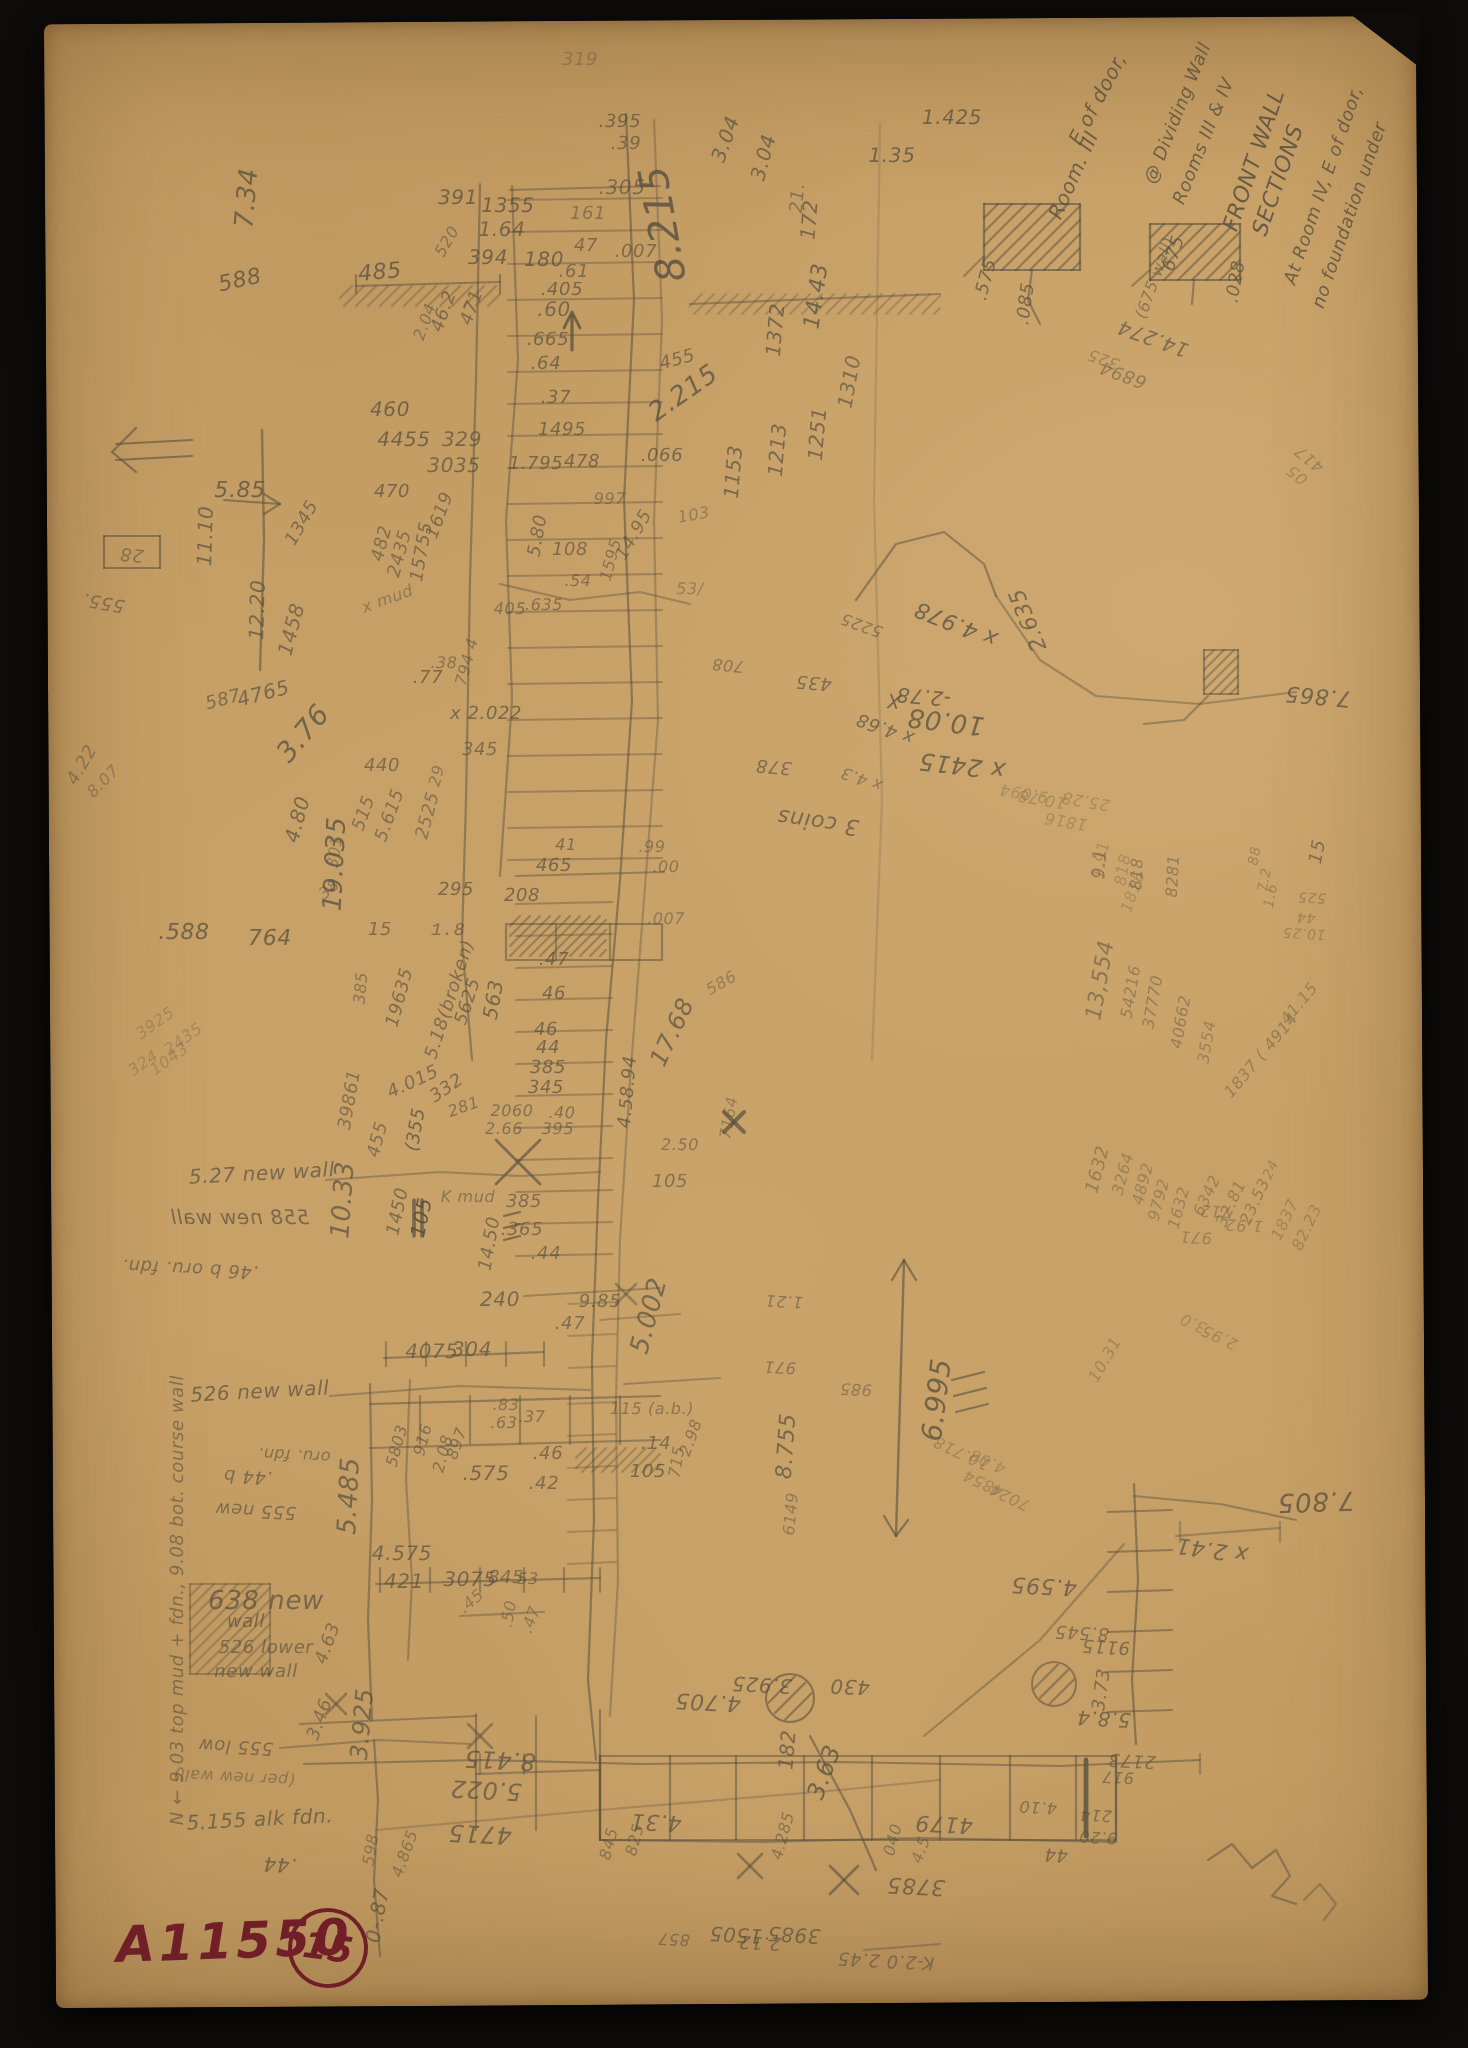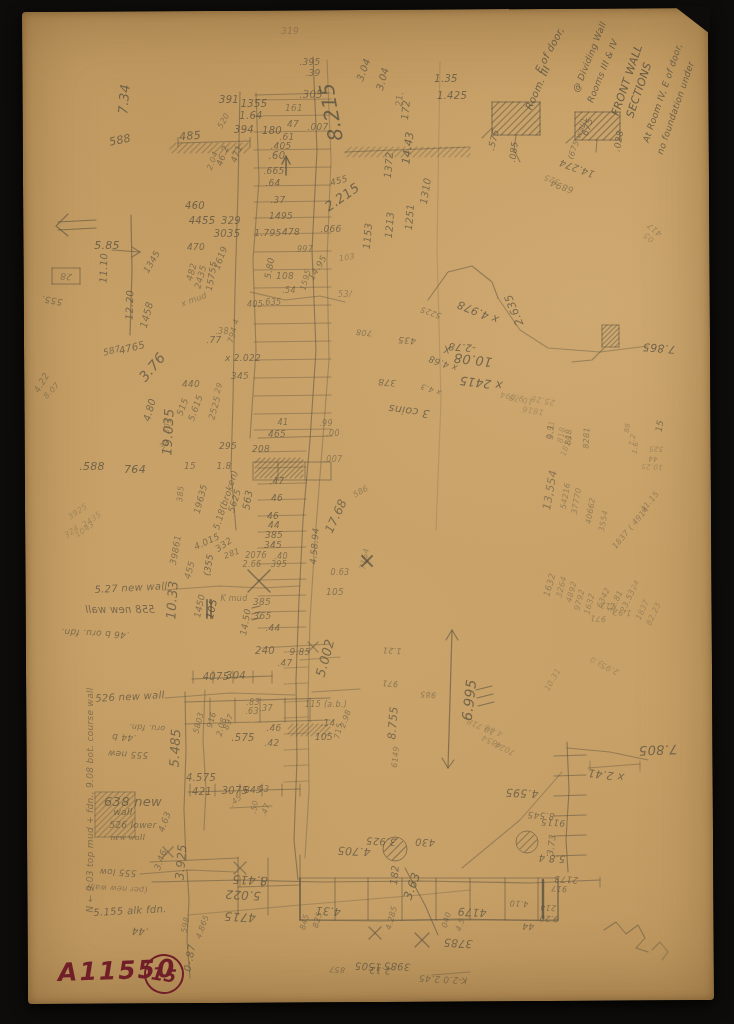--- a/index.html
+++ b/index.html
@@ -349,21 +349,21 @@
       <span class="note" style="left: 588px; top: 127px; font-size: 9px; opacity: 0.7; transform: translate(-50%, -50%) rotate(-72deg);">675</span>
       <span class="note" style="left: 578px; top: 139px; font-size: 8px; opacity: 0.55; transform: translate(-50%, -50%) rotate(-70deg);">(675 wall)</span>
       <span class="note" style="left: 619px; top: 141px; font-size: 9px; opacity: 0.7; transform: translate(-50%, -50%) rotate(-80deg);">.028</span>
       <span class="note" style="left: 577px; top: 168px; font-size: 10px; opacity: 0.65; transform: translate(-50%, -50%) rotate(200deg);">14.274</span>
       <span class="note" style="left: 562px; top: 186px; font-size: 9px; opacity: 0.5; transform: translate(-50%, -50%) rotate(200deg);">6894</span>
       <span class="note" style="left: 552px; top: 179px; font-size: 8px; opacity: 0.4; transform: translate(-50%, -50%) rotate(200deg);">325</span>
       <span class="note" style="left: 659px; top: 348px; font-size: 11px; opacity: 0.75; transform: translate(-50%, -50%) rotate(185deg);">7.865</span>
       <span class="note" style="left: 655px; top: 229px; font-size: 8px; opacity: 0.4; transform: translate(-50%, -50%) rotate(220deg);">417</span>
       <span class="note" style="left: 649px; top: 237px; font-size: 8px; opacity: 0.35; transform: translate(-50%, -50%) rotate(220deg);">05</span>
       <span class="note" style="left: 290px; top: 31px; font-size: 9px; opacity: 0.4; transform: translate(-50%, -50%) rotate(0deg);">319</span>
-      <span class="note" style="left: 452px; top: 60px; font-size: 10px; opacity: 0.75; transform: translate(-50%, -50%) rotate(0deg); margin-top: 36px;">1.425</span>
+      <span class="note" style="left: 476px; top: 60px; font-size: 10px; opacity: 0.75; transform: translate(-50%, -50%) rotate(0deg);">1.425</span>
       <span class="note" style="left: 446px; top: 79px; font-size: 10px; opacity: 0.75; transform: translate(-50%, -50%) rotate(0deg);">1.35</span>
       <span class="note" style="left: 229px; top: 100px; font-size: 10px; opacity: 0.75; transform: translate(-50%, -50%) rotate(0deg);">391</span>
       <span class="note" style="left: 254px; top: 104px; font-size: 10px; opacity: 0.75; transform: translate(-50%, -50%) rotate(0deg);">1355</span>
       <span class="note" style="left: 251px; top: 116px; font-size: 10px; opacity: 0.7; transform: translate(-50%, -50%) rotate(0deg);">1.64</span>
       <span class="note" style="left: 310px; top: 62px; font-size: 9px; opacity: 0.7; transform: translate(-50%, -50%) rotate(0deg);">.395</span>
       <span class="note" style="left: 313px; top: 73px; font-size: 9px; opacity: 0.65; transform: translate(-50%, -50%) rotate(0deg);">.39</span>
       <span class="note" style="left: 294px; top: 108px; font-size: 9px; opacity: 0.55; transform: translate(-50%, -50%) rotate(0deg);">161</span>
       <span class="note" style="left: 311px; top: 95px; font-size: 10px; opacity: 0.65; transform: translate(-50%, -50%) rotate(0deg);">.305</span>
       <span class="note" style="left: 318px; top: 127px; font-size: 9px; opacity: 0.65; transform: translate(-50%, -50%) rotate(0deg);">.007</span>
       <span class="note" style="left: 331px; top: 112px; font-size: 20px; opacity: 0.8; transform: translate(-50%, -50%) rotate(-100deg);">8.215</span>
@@ -412,21 +412,21 @@
       <span class="note" style="left: 234px; top: 331px; font-size: 8px; opacity: 0.55; transform: translate(-50%, -50%) rotate(-75deg);">794 4</span>
       <span class="note" style="left: 222px; top: 332px; font-size: 8px; opacity: 0.55; transform: translate(-50%, -50%) rotate(0deg);">.38</span>
       <span class="note" style="left: 214px; top: 340px; font-size: 9px; opacity: 0.7; transform: translate(-50%, -50%) rotate(0deg);">.77</span>
       <span class="note" style="left: 240px; top: 376px; font-size: 9px; opacity: 0.65; transform: translate(-50%, -50%) rotate(0deg);">345</span>
       <span class="note" style="left: 243px; top: 358px; font-size: 9px; opacity: 0.7; transform: translate(-50%, -50%) rotate(0deg);">x 2.022</span>
       <span class="note" style="left: 191px; top: 384px; font-size: 9px; opacity: 0.65; transform: translate(-50%, -50%) rotate(0deg);">440</span>
       <span class="note" style="left: 183px; top: 407px; font-size: 9px; opacity: 0.6; transform: translate(-50%, -50%) rotate(-70deg);">515</span>
       <span class="note" style="left: 196px; top: 408px; font-size: 9px; opacity: 0.6; transform: translate(-50%, -50%) rotate(-70deg);">5.615</span>
       <span class="note" style="left: 215px; top: 408px; font-size: 9px; opacity: 0.55; transform: translate(-50%, -50%) rotate(-75deg);">2525</span>
       <span class="note" style="left: 219px; top: 388px; font-size: 8px; opacity: 0.5; transform: translate(-50%, -50%) rotate(-75deg);">29</span>
-      <span class="note" style="left: 107px; top: 245px; font-size: 11px; opacity: 0.75; transform: translate(-50%, -50%) rotate(0deg);">5.85</span>
+      <span class="note" style="left: 120px; top: 245px; font-size: 11px; opacity: 0.75; transform: translate(-50%, -50%) rotate(0deg);">5.85</span>
       <span class="note" style="left: 104px; top: 268px; font-size: 10px; opacity: 0.7; transform: translate(-50%, -50%) rotate(-88deg);">11.10</span>
       <span class="note" style="left: 130px; top: 305px; font-size: 10px; opacity: 0.7; transform: translate(-50%, -50%) rotate(-88deg);">12.20</span>
       <span class="note" style="left: 152px; top: 262px; font-size: 9px; opacity: 0.65; transform: translate(-50%, -50%) rotate(-60deg);">1345</span>
       <span class="note" style="left: 147px; top: 315px; font-size: 10px; opacity: 0.65; transform: translate(-50%, -50%) rotate(-75deg);">1458</span>
       <span class="note" style="left: 52px; top: 300px; font-size: 9px; opacity: 0.6; transform: translate(-50%, -50%) rotate(190deg);">555.</span>
       <span class="note" style="left: 66px; top: 276px; font-size: 9px; opacity: 0.55; transform: translate(-50%, -50%) rotate(185deg);">28</span>
       <span class="note" style="left: 132px; top: 348px; font-size: 10px; opacity: 0.7; transform: translate(-50%, -50%) rotate(-15deg);">4765</span>
       <span class="note" style="left: 112px; top: 351px; font-size: 9px; opacity: 0.65; transform: translate(-50%, -50%) rotate(-15deg);">587</span>
       <span class="note" style="left: 152px; top: 367px; font-size: 14px; opacity: 0.75; transform: translate(-50%, -50%) rotate(-50deg);">3.76</span>
       <span class="note" style="left: 42px; top: 383px; font-size: 9px; opacity: 0.5; transform: translate(-50%, -50%) rotate(-60deg);">4.22</span>
@@ -438,54 +438,54 @@
       <span class="note" style="left: 165px; top: 445px; font-size: 8px; opacity: 0.5; transform: translate(-50%, -50%) rotate(-40deg);">38</span>
       <span class="note" style="left: 168px; top: 426px; font-size: 8px; opacity: 0.45; transform: translate(-50%, -50%) rotate(-80deg);">301</span>
       <span class="note" style="left: 190px; top: 466px; font-size: 9px; opacity: 0.65; transform: translate(-50%, -50%) rotate(0deg);">15</span>
       <span class="note" style="left: 228px; top: 446px; font-size: 9px; opacity: 0.7; transform: translate(-50%, -50%) rotate(0deg);">295</span>
       <span class="note" style="left: 261px; top: 449px; font-size: 9px; opacity: 0.7; transform: translate(-50%, -50%) rotate(0deg);">208</span>
       <span class="note" style="left: 277px; top: 434px; font-size: 9px; opacity: 0.7; transform: translate(-50%, -50%) rotate(0deg);">465</span>
       <span class="note" style="left: 283px; top: 423px; font-size: 8px; opacity: 0.65; transform: translate(-50%, -50%) rotate(0deg);">41</span>
       <span class="note" style="left: 326px; top: 424px; font-size: 8px; opacity: 0.55; transform: translate(-50%, -50%) rotate(0deg);">.99</span>
       <span class="note" style="left: 333px; top: 434px; font-size: 8px; opacity: 0.55; transform: translate(-50%, -50%) rotate(0deg);">.00</span>
       <span class="note" style="left: 333px; top: 460px; font-size: 8px; opacity: 0.5; transform: translate(-50%, -50%) rotate(0deg);">.007</span>
-      <span class="note" style="left: 224px; top: 466px; font-size: 9px; opacity: 0.65; transform: translate(-50%, -50%) rotate(0deg);">1.8</span>
+      <span class="note" style="left: 224px; top: 466px; font-size: 9px; opacity: 0.65; transform: translate(-50%, -50%) rotate(0deg); font-family: Liberation Mono, monospace;">1.8</span>
       <span class="note" style="left: 226px; top: 500px; font-size: 9px; opacity: 0.65; transform: translate(-50%, -50%) rotate(-72deg);">5.18(broken)</span>
       <span class="note" style="left: 201px; top: 499px; font-size: 9px; opacity: 0.65; transform: translate(-50%, -50%) rotate(-75deg);">19635</span>
       <span class="note" style="left: 235px; top: 501px; font-size: 9px; opacity: 0.65; transform: translate(-50%, -50%) rotate(-72deg);">5625</span>
       <span class="note" style="left: 248px; top: 500px; font-size: 10px; opacity: 0.7; transform: translate(-50%, -50%) rotate(-80deg);">563</span>
       <span class="note" style="left: 181px; top: 494px; font-size: 8px; opacity: 0.55; transform: translate(-50%, -50%) rotate(-85deg);">385</span>
       <span class="note" style="left: 277px; top: 481px; font-size: 9px; opacity: 0.7; transform: translate(-50%, -50%) rotate(0deg);">.47</span>
       <span class="note" style="left: 277px; top: 498px; font-size: 9px; opacity: 0.7; transform: translate(-50%, -50%) rotate(0deg);">46</span>
       <span class="note" style="left: 273px; top: 516px; font-size: 9px; opacity: 0.7; transform: translate(-50%, -50%) rotate(0deg);">46</span>
       <span class="note" style="left: 274px; top: 525px; font-size: 9px; opacity: 0.7; transform: translate(-50%, -50%) rotate(0deg);">44</span>
       <span class="note" style="left: 274px; top: 535px; font-size: 9px; opacity: 0.7; transform: translate(-50%, -50%) rotate(0deg);">385</span>
       <span class="note" style="left: 273px; top: 545px; font-size: 9px; opacity: 0.7; transform: translate(-50%, -50%) rotate(0deg);">345</span>
       <span class="note" style="left: 281px; top: 557px; font-size: 8px; opacity: 0.6; transform: translate(-50%, -50%) rotate(0deg);">.40</span>
-      <span class="note" style="left: 256px; top: 556px; font-size: 8px; opacity: 0.6; transform: translate(-50%, -50%) rotate(0deg);">2076</span>
+      <span class="note" style="left: 256px; top: 556px; font-size: 8px; opacity: 0.6; transform: translate(-50%, -50%) rotate(0deg);">2060</span>
       <span class="note" style="left: 252px; top: 565px; font-size: 8px; opacity: 0.6; transform: translate(-50%, -50%) rotate(0deg);">2.66</span>
       <span class="note" style="left: 279px; top: 565px; font-size: 8px; opacity: 0.6; transform: translate(-50%, -50%) rotate(0deg);">395</span>
       <span class="note" style="left: 176px; top: 550px; font-size: 9px; opacity: 0.6; transform: translate(-50%, -50%) rotate(-80deg);">39861</span>
       <span class="note" style="left: 207px; top: 542px; font-size: 9px; opacity: 0.65; transform: translate(-50%, -50%) rotate(-25deg);">4.015</span>
       <span class="note" style="left: 224px; top: 545px; font-size: 9px; opacity: 0.65; transform: translate(-50%, -50%) rotate(-35deg);">332</span>
       <span class="note" style="left: 232px; top: 554px; font-size: 8px; opacity: 0.6; transform: translate(-50%, -50%) rotate(-20deg);">281</span>
       <span class="note" style="left: 209px; top: 565px; font-size: 9px; opacity: 0.75; transform: translate(-50%, -50%) rotate(-80deg);">(355</span>
       <span class="note" style="left: 190px; top: 570px; font-size: 9px; opacity: 0.6; transform: translate(-50%, -50%) rotate(-75deg);">455</span>
       <span class="note" style="left: 262px; top: 602px; font-size: 9px; opacity: 0.65; transform: translate(-50%, -50%) rotate(0deg);">385</span>
       <span class="note" style="left: 261px; top: 616px; font-size: 9px; opacity: 0.65; transform: translate(-50%, -50%) rotate(0deg);">.365</span>
       <span class="note" style="left: 273px; top: 628px; font-size: 9px; opacity: 0.65; transform: translate(-50%, -50%) rotate(0deg);">.44</span>
       <span class="note" style="left: 200px; top: 606px; font-size: 9px; opacity: 0.65; transform: translate(-50%, -50%) rotate(-78deg);">1450</span>
       <span class="note" style="left: 212px; top: 609px; font-size: 10px; opacity: 0.9; transform: translate(-50%, -50%) rotate(-78deg);">105</span>
       <span class="note" style="left: 246px; top: 622px; font-size: 9px; opacity: 0.65; transform: translate(-50%, -50%) rotate(-80deg);">14.50</span>
       <span class="note" style="left: 234px; top: 599px; font-size: 8px; opacity: 0.55; transform: translate(-50%, -50%) rotate(0deg);">K mud</span>
       <span class="note" style="left: 131px; top: 588px; font-size: 10px; opacity: 0.7; transform: translate(-50%, -50%) rotate(-3deg);">5.27 new wall</span>
       <span class="note" style="left: 120px; top: 610px; font-size: 10px; opacity: 0.7; transform: translate(-50%, -50%) rotate(0deg) scaleX(-1);">558 new wall</span>
       <span class="note" style="left: 95px; top: 633px; font-size: 9px; opacity: 0.65; transform: translate(-50%, -50%) rotate(183deg);">.46 b oru. fdn.</span>
       <span class="note" style="left: 172px; top: 600px; font-size: 13px; opacity: 0.7; transform: translate(-50%, -50%) rotate(-86deg);">10.33</span>
-      <span class="note" style="left: 265px; top: 651px; font-size: 10px; opacity: 0.7; transform: translate(-50%, -50%) rotate(0deg);">240</span>
+      <span class="note" style="left: 250px; top: 651px; font-size: 10px; opacity: 0.7; transform: translate(-50%, -50%) rotate(0deg);">240</span>
       <span class="note" style="left: 285px; top: 663px; font-size: 9px; opacity: 0.65; transform: translate(-50%, -50%) rotate(0deg);">.47</span>
       <span class="note" style="left: 300px; top: 652px; font-size: 9px; opacity: 0.65; transform: translate(-50%, -50%) rotate(0deg); text-align: center;">9.85</span>
       <span class="note" style="left: 216px; top: 677px; font-size: 10px; opacity: 0.7; transform: translate(-50%, -50%) rotate(0deg);">4075</span>
       <span class="note" style="left: 236px; top: 676px; font-size: 10px; opacity: 0.7; transform: translate(-50%, -50%) rotate(0deg);">304</span>
       <span class="note" style="left: 325px; top: 658px; font-size: 13px; opacity: 0.7; transform: translate(-50%, -50%) rotate(-75deg);">5.002</span>
       <span class="note" style="left: 326px; top: 705px; font-size: 8px; opacity: 0.55; transform: translate(-50%, -50%) rotate(0deg);">115 (a.b.)</span>
       <span class="note" style="left: 346px; top: 719px; font-size: 8px; opacity: 0.55; transform: translate(-50%, -50%) rotate(-70deg);">2.98</span>
       <span class="note" style="left: 339px; top: 731px; font-size: 8px; opacity: 0.55; transform: translate(-50%, -50%) rotate(-80deg);">715</span>
       <span class="note" style="left: 328px; top: 723px; font-size: 9px; opacity: 0.65; transform: translate(-50%, -50%) rotate(0deg);">.14</span>
       <span class="note" style="left: 324px; top: 737px; font-size: 9px; opacity: 0.7; transform: translate(-50%, -50%) rotate(0deg);">105</span>
@@ -505,21 +505,21 @@
       <span class="note" style="left: 235px; top: 791px; font-size: 10px; opacity: 0.7; transform: translate(-50%, -50%) rotate(0deg);">3075</span>
       <span class="note" style="left: 253px; top: 790px; font-size: 9px; opacity: 0.65; transform: translate(-50%, -50%) rotate(0deg);">845</span>
       <span class="note" style="left: 264px; top: 790px; font-size: 8px; opacity: 0.6; transform: translate(-50%, -50%) rotate(0deg);">53</span>
       <span class="note" style="left: 236px; top: 801px; font-size: 8px; opacity: 0.5; transform: translate(-50%, -50%) rotate(-40deg);">.45</span>
       <span class="note" style="left: 255px; top: 807px; font-size: 8px; opacity: 0.5; transform: translate(-50%, -50%) rotate(-80deg);">.50</span>
       <span class="note" style="left: 266px; top: 810px; font-size: 8px; opacity: 0.5; transform: translate(-50%, -50%) rotate(-70deg);">.47</span>
       <span class="note" style="left: 165px; top: 822px; font-size: 9px; opacity: 0.6; transform: translate(-50%, -50%) rotate(-70deg);">4.63</span>
       <span class="note" style="left: 133px; top: 801px; font-size: 13px; opacity: 0.7; transform: translate(-50%, -50%) rotate(0deg);">638 new</span>
       <span class="note" style="left: 123px; top: 812px; font-size: 9px; opacity: 0.7; transform: translate(-50%, -50%) rotate(0deg);">wall</span>
       <span class="note" style="left: 133px; top: 825px; font-size: 9px; opacity: 0.65; transform: translate(-50%, -50%) rotate(0deg);">526 lower</span>
-      <span class="note" style="left: 128px; top: 837px; font-size: 9px; opacity: 0.65; transform: translate(-50%, -50%) rotate(0deg); font-family: Liberation Serif, serif;">new wall</span>
+      <span class="note" style="left: 128px; top: 837px; font-size: 9px; opacity: 0.65; transform: translate(-50%, -50%) rotate(0deg);">new wall</span>
       <span class="note" style="left: 130px; top: 697px; font-size: 10px; opacity: 0.7; transform: translate(-50%, -50%) rotate(-3deg);">526 new wall</span>
       <span class="note" style="left: 124px; top: 737px; font-size: 9px; opacity: 0.65; transform: translate(-50%, -50%) rotate(183deg);">.44 b</span>
       <span class="note" style="left: 147px; top: 727px; font-size: 8px; opacity: 0.6; transform: translate(-50%, -50%) rotate(183deg);">oru. fdn.</span>
       <span class="note" style="left: 128px; top: 754px; font-size: 9px; opacity: 0.65; transform: translate(-50%, -50%) rotate(183deg);">555 new</span>
       <span class="note" style="left: 90px; top: 800px; font-size: 9px; opacity: 0.6; transform: translate(-50%, -50%) rotate(-90deg);">N ← 9.03 top mud + fdn., 9.08 bot. course wall</span>
       <span class="note" style="left: 130px; top: 911px; font-size: 10px; opacity: 0.7; transform: translate(-50%, -50%) rotate(-3deg);">5.155 alk fdn.</span>
       <span class="note" style="left: 140px; top: 931px; font-size: 10px; opacity: 0.7; transform: translate(-50%, -50%) rotate(183deg);">.44</span>
       <span class="note" style="left: 118px; top: 872px; font-size: 9px; opacity: 0.65; transform: translate(-50%, -50%) rotate(183deg);">555 low</span>
       <span class="note" style="left: 117px; top: 888px; font-size: 8px; opacity: 0.5; transform: translate(-50%, -50%) rotate(183deg);">(per new wall)</span>
       <span class="note" style="left: 190px; top: 958px; font-size: 10px; opacity: 0.7; transform: translate(-50%, -50%) rotate(-80deg);">0-.87</span>
@@ -626,21 +626,21 @@
       <span class="note" style="left: 643px; top: 610px; font-size: 8px; opacity: 0.35; transform: translate(-50%, -50%) rotate(-65deg);">1837</span>
       <span class="note" style="left: 654px; top: 614px; font-size: 8px; opacity: 0.35; transform: translate(-50%, -50%) rotate(-65deg);">82.23</span>
       <span class="note" style="left: 78px; top: 512px; font-size: 8px; opacity: 0.3; transform: translate(-50%, -50%) rotate(-35deg);">3925</span>
       <span class="note" style="left: 92px; top: 520px; font-size: 8px; opacity: 0.3; transform: translate(-50%, -50%) rotate(-35deg);">2435</span>
       <span class="note" style="left: 85px; top: 530px; font-size: 8px; opacity: 0.3; transform: translate(-50%, -50%) rotate(-35deg);">1043</span>
       <span class="note" style="left: 72px; top: 532px; font-size: 8px; opacity: 0.3; transform: translate(-50%, -50%) rotate(-35deg);">324</span>
       <span class="note" style="left: 336px; top: 516px; font-size: 12px; opacity: 0.7; transform: translate(-50%, -50%) rotate(-65deg);">17.68</span>
       <span class="note" style="left: 315px; top: 546px; font-size: 9px; opacity: 0.7; transform: translate(-50%, -50%) rotate(-85deg);">4.58.94</span>
       <span class="note" style="left: 361px; top: 492px; font-size: 8px; opacity: 0.45; transform: translate(-50%, -50%) rotate(-30deg);">586</span>
       <span class="note" style="left: 365px; top: 559px; font-size: 8px; opacity: 0.45; transform: translate(-50%, -50%) rotate(-80deg);">7164</span>
-      <span class="note" style="left: 340px; top: 573px; font-size: 8px; opacity: 0.55; transform: translate(-50%, -50%) rotate(0deg);">0.63</span>
+      <span class="note" style="left: 340px; top: 573px; font-size: 8px; opacity: 0.55; transform: translate(-50%, -50%) rotate(0deg);">2.50</span>
       <span class="note" style="left: 335px; top: 592px; font-size: 9px; opacity: 0.6; transform: translate(-50%, -50%) rotate(0deg);">105</span>
       <span class="note" style="left: 305px; top: 250px; font-size: 8px; opacity: 0.55; transform: translate(-50%, -50%) rotate(0deg);">997</span>
       <span class="note" style="left: 318px; top: 268px; font-size: 9px; opacity: 0.6; transform: translate(-50%, -50%) rotate(-60deg);">14.95</span>
       <span class="note" style="left: 306px; top: 280px; font-size: 8px; opacity: 0.55; transform: translate(-50%, -50%) rotate(-75deg);">1595</span>
       <span class="note" style="left: 270px; top: 268px; font-size: 9px; opacity: 0.65; transform: translate(-50%, -50%) rotate(-80deg);">5.80</span>
       <span class="note" style="left: 285px; top: 276px; font-size: 9px; opacity: 0.65; transform: translate(-50%, -50%) rotate(0deg);">108</span>
       <span class="note" style="left: 289px; top: 291px; font-size: 8px; opacity: 0.6; transform: translate(-50%, -50%) rotate(0deg);">.54</span>
       <span class="note" style="left: 272px; top: 303px; font-size: 8px; opacity: 0.6; transform: translate(-50%, -50%) rotate(0deg);">.635</span>
       <span class="note" style="left: 255px; top: 305px; font-size: 8px; opacity: 0.6; transform: translate(-50%, -50%) rotate(0deg);">405</span>
       <span class="note" style="left: 345px; top: 295px; font-size: 8px; opacity: 0.45; transform: translate(-50%, -50%) rotate(0deg);">53/</span>

